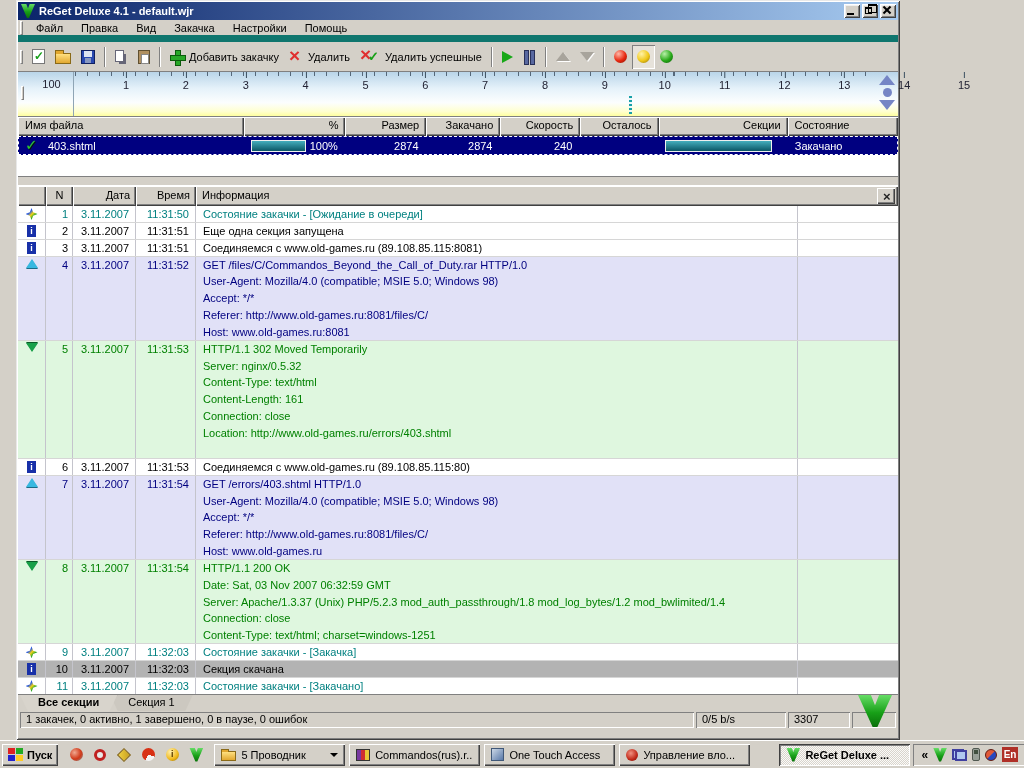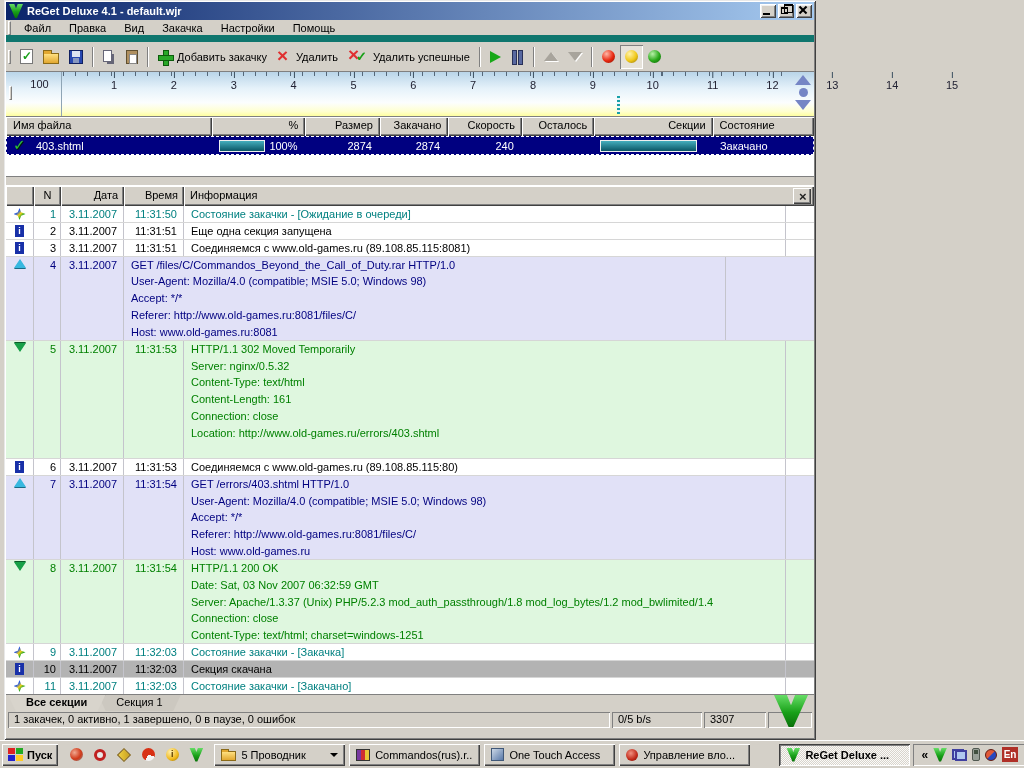--- a/index.html
+++ b/index.html
@@ -1,18 +1,18 @@
 <!DOCTYPE html>
 <html><head>
 <meta charset="utf-8">
 <style>
   html,body{margin:0;padding:0;width:1024px;height:768px;overflow:hidden;
     font-family:"Liberation Sans","DejaVu Sans",sans-serif;font-size:11px;background:#d4d0c8;}
   *{box-sizing:border-box;}
-  .win{position:absolute;left:4px;top:0;width:812px;height:740px;background:#d4d0c8;
+  .win{position:absolute;left:16px;top:0;width:884px;height:740px;background:#d4d0c8;
     box-shadow:inset 1px 1px #e8e8e8,inset -1px -1px #404040,inset 2px 2px #fff,inset -2px -2px #808080;
     padding:2px;display:flex;flex-direction:column;}
   
   .titlebar{height:18px;background:linear-gradient(90deg,#0a246a,#a6caf0);display:flex;align-items:center;
     padding:0 2px 0 3px;color:#fff;flex:0 0 18px;}
   .titlebar .title{font-weight:bold;margin-left:4px;flex:1;white-space:nowrap;font-size:11px;}
   .wbtn{width:16px;height:14px;margin-left:2px;background:#d4d0c8;border:none;position:relative;
     box-shadow:inset 1px 1px #fff,inset -1px -1px #404040,inset 2px 2px #f0f0f0,inset -2px -2px #808080;padding:0;}
   .wb-min{position:absolute;left:3px;bottom:3px;width:7px;height:2px;background:#000;}
   .wb-rest{position:absolute;left:3px;top:3px;width:7px;height:7px;border:1px solid #000;border-top-width:2px;background:#d4d0c8;}
@@ -350,20 +350,21 @@
         <span class="lcell lc-info">
           <div class="log-line">Соединяемся с www.old-games.ru (89.108.85.115:8081)</div>
         </span>
       </div>
       <div class="log-row t-request" style="height: 84.3px;">
         <span class="lcell lc-icon">
           <span class="ic sent-icon"></span>
         </span>
         <span class="lcell lc-n">4</span>
         <span class="lcell lc-date">3.11.2007</span>
+        <span class="lcell lc-time">11:31:52</span>
         <span class="lcell lc-info">
           <div class="log-line">GET /files/C/Commandos_Beyond_the_Call_of_Duty.rar HTTP/1.0</div>
           <div class="log-line">User-Agent: Mozilla/4.0 (compatible; MSIE 5.0; Windows 98)</div>
           <div class="log-line">Accept: */*</div>
           <div class="log-line">Referer: http://www.old-games.ru:8081/files/C/</div>
           <div class="log-line">Host: www.old-games.ru:8081</div>
         </span>
       </div>
       <div class="log-row t-response" style="height: 118.02px;">
         <span class="lcell lc-icon">

